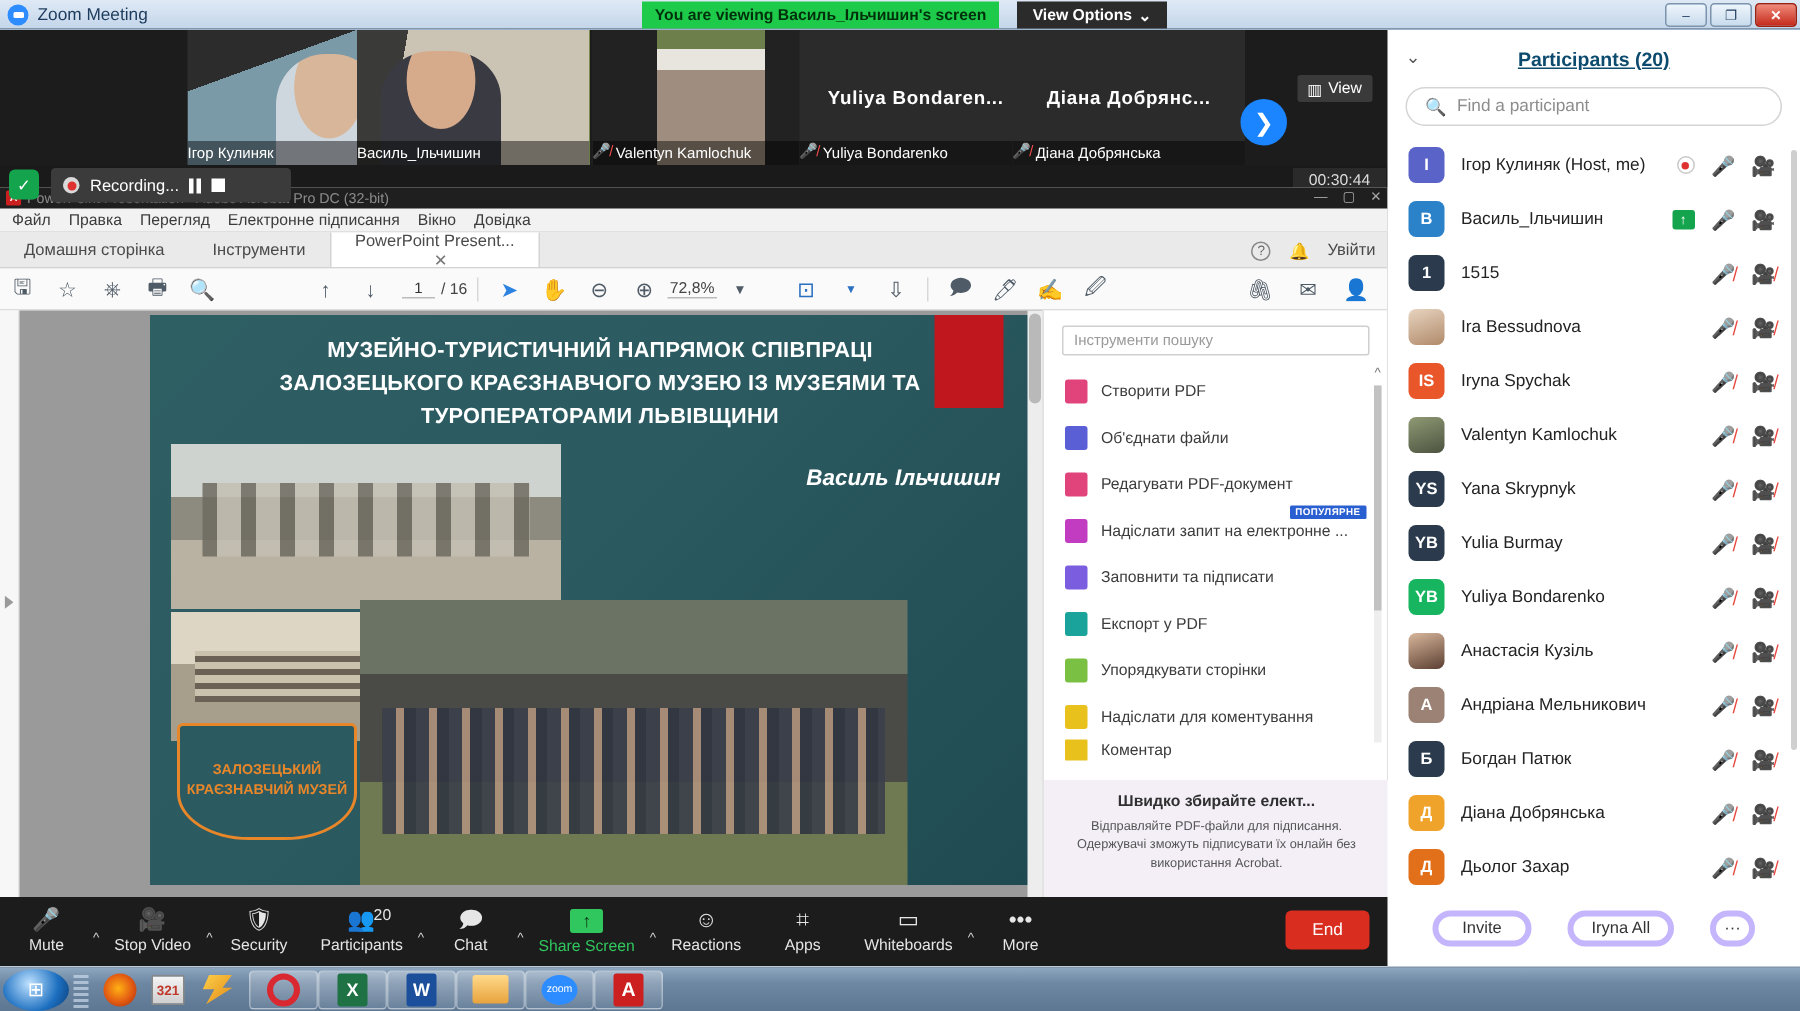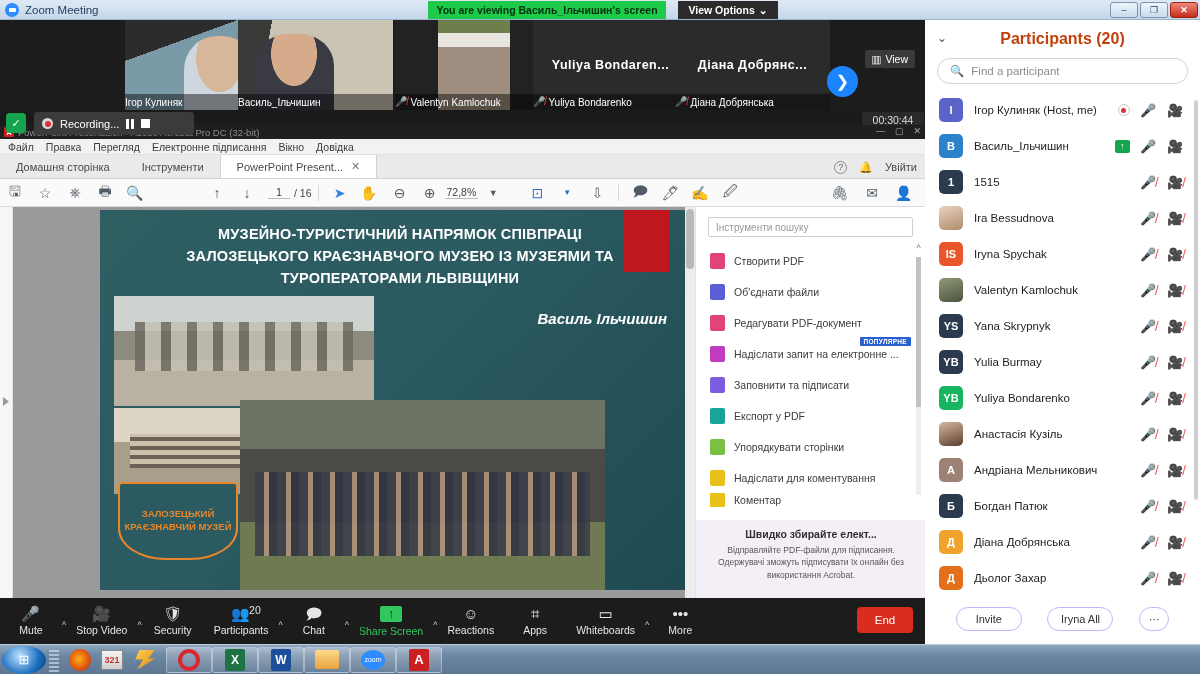--- a/index.html
+++ b/index.html
@@ -134,21 +134,21 @@
     gap:12px;padding-left:8px;font-size:10.5px;color:#3c3c3c;
     border-bottom:1px solid #e0e0e0;
   }
   .ac-tabs{
     height:24px;background:#eaeaea;display:flex;align-items:stretch;
     border-bottom:1px solid #d3d3d3;position:relative;
   }
   .ac-tab{
     display:flex;align-items:center;padding:0 16px;font-size:11px;color:#4a4a4a;
   }
-  .ac-tab.active{background:#fff;border-right:1px solid #d3d3d3;border-left:1px solid #d3d3d3;}
+  .ac-tab.active{background:#fff;border-right:1px solid #d3d3d3;border-left:1px solid #d3d3d3;flex-direction:column;}
   .tab-close{margin-left:8px;font-size:11px;color:#777;}
   .ac-tabright{
     position:absolute;right:8px;top:0;height:24px;display:flex;align-items:center;gap:12px;
     font-size:11px;color:#4a4a4a;
   }
   .circ-q{width:13px;height:13px;border:1px solid #888;border-radius:50%;
     font-size:9px;display:flex;align-items:center;justify-content:center;color:#666;}
 
   .ac-toolbar{
     height:28px;background:#fafafa;border-bottom:1px solid #dcdcdc;
@@ -255,21 +255,21 @@
     display:flex;align-items:center;justify-content:center;
   }
   .pcount{position:absolute;top:6px;left:calc(50% + 8px);font-size:10.5px;color:#e6e6e6;}
 
   
   .panel{
     position:absolute;left:925px;top:20px;width:275px;height:624px;background:#fff;
   }
   .panel-head{height:38px;display:flex;align-items:center;justify-content:center;position:relative;}
   .panel-head .chev{position:absolute;left:12px;top:11px;color:#555;font-size:12px;}
-  .panel-head h3{font-size:16px;color:#c2410c;}
+  .panel-head h3{font-size:13px;color:#0c4a6e;text-decoration:underline;}
   .find{
     margin:0 12px 8px 12px;height:26px;border:1px solid #d5d5d5;border-radius:13px;
     display:flex;align-items:center;gap:7px;padding-left:12px;font-size:11.5px;color:#8d8d8d;
   }
   .plist{height:500px;overflow:hidden;position:relative;}
   .prow{height:36px;display:flex;align-items:center;padding:0 10px 0 14px;gap:11px;position:relative;}
   .av{width:24px;height:24px;border-radius:5px;flex:none;color:#fff;font-size:11px;font-weight:bold;
      display:flex;align-items:center;justify-content:center;overflow:hidden;}
   .pname{font-size:11.5px;color:#232323;white-space:nowrap;overflow:hidden;flex:1;}
   .picons{display:flex;align-items:center;gap:11px;margin-left:auto;padding-right:6px;}
@@ -279,21 +279,21 @@
   .rec-badge{width:12px;height:12px;border:1.5px solid #c9c9c9;border-radius:50%;
     display:flex;align-items:center;justify-content:center;}
   .rec-badge::after{content:"";width:5px;height:5px;border-radius:50%;background:#e03131;}
   .green-badge{width:15px;height:13px;background:#14a44d;border-radius:2px;color:#fff;font-size:9px;
     display:flex;align-items:center;justify-content:center;}
   .plist-scroll{position:absolute;right:2px;top:8px;width:4px;height:400px;background:#cfcfcf;border-radius:2px;}
   .panel-foot{
     position:absolute;bottom:8px;left:0;width:275px;height:34px;
     display:flex;align-items:center;justify-content:space-around;padding:0 18px;
   }
-  .pbtn{height:24px;min-width:66px;border:1px solid #c4b5fd;border-radius:12px;
+  .pbtn{height:24px;min-width:66px;border:4px solid #c4b5fd;border-radius:12px;
     display:flex;align-items:center;justify-content:center;font-size:11px;color:#333;padding:0 12px;}
   .pbtn.dots{min-width:30px;padding:0;}
 
   
   .taskbar{
     position:absolute;left:0;top:644px;width:1200px;height:30px;
     background:linear-gradient(#8fa8c0,#6e87a3 35%,#5d7793);
     display:flex;align-items:center;border-top:1px solid #b9cbdd;
   }
   .start{

